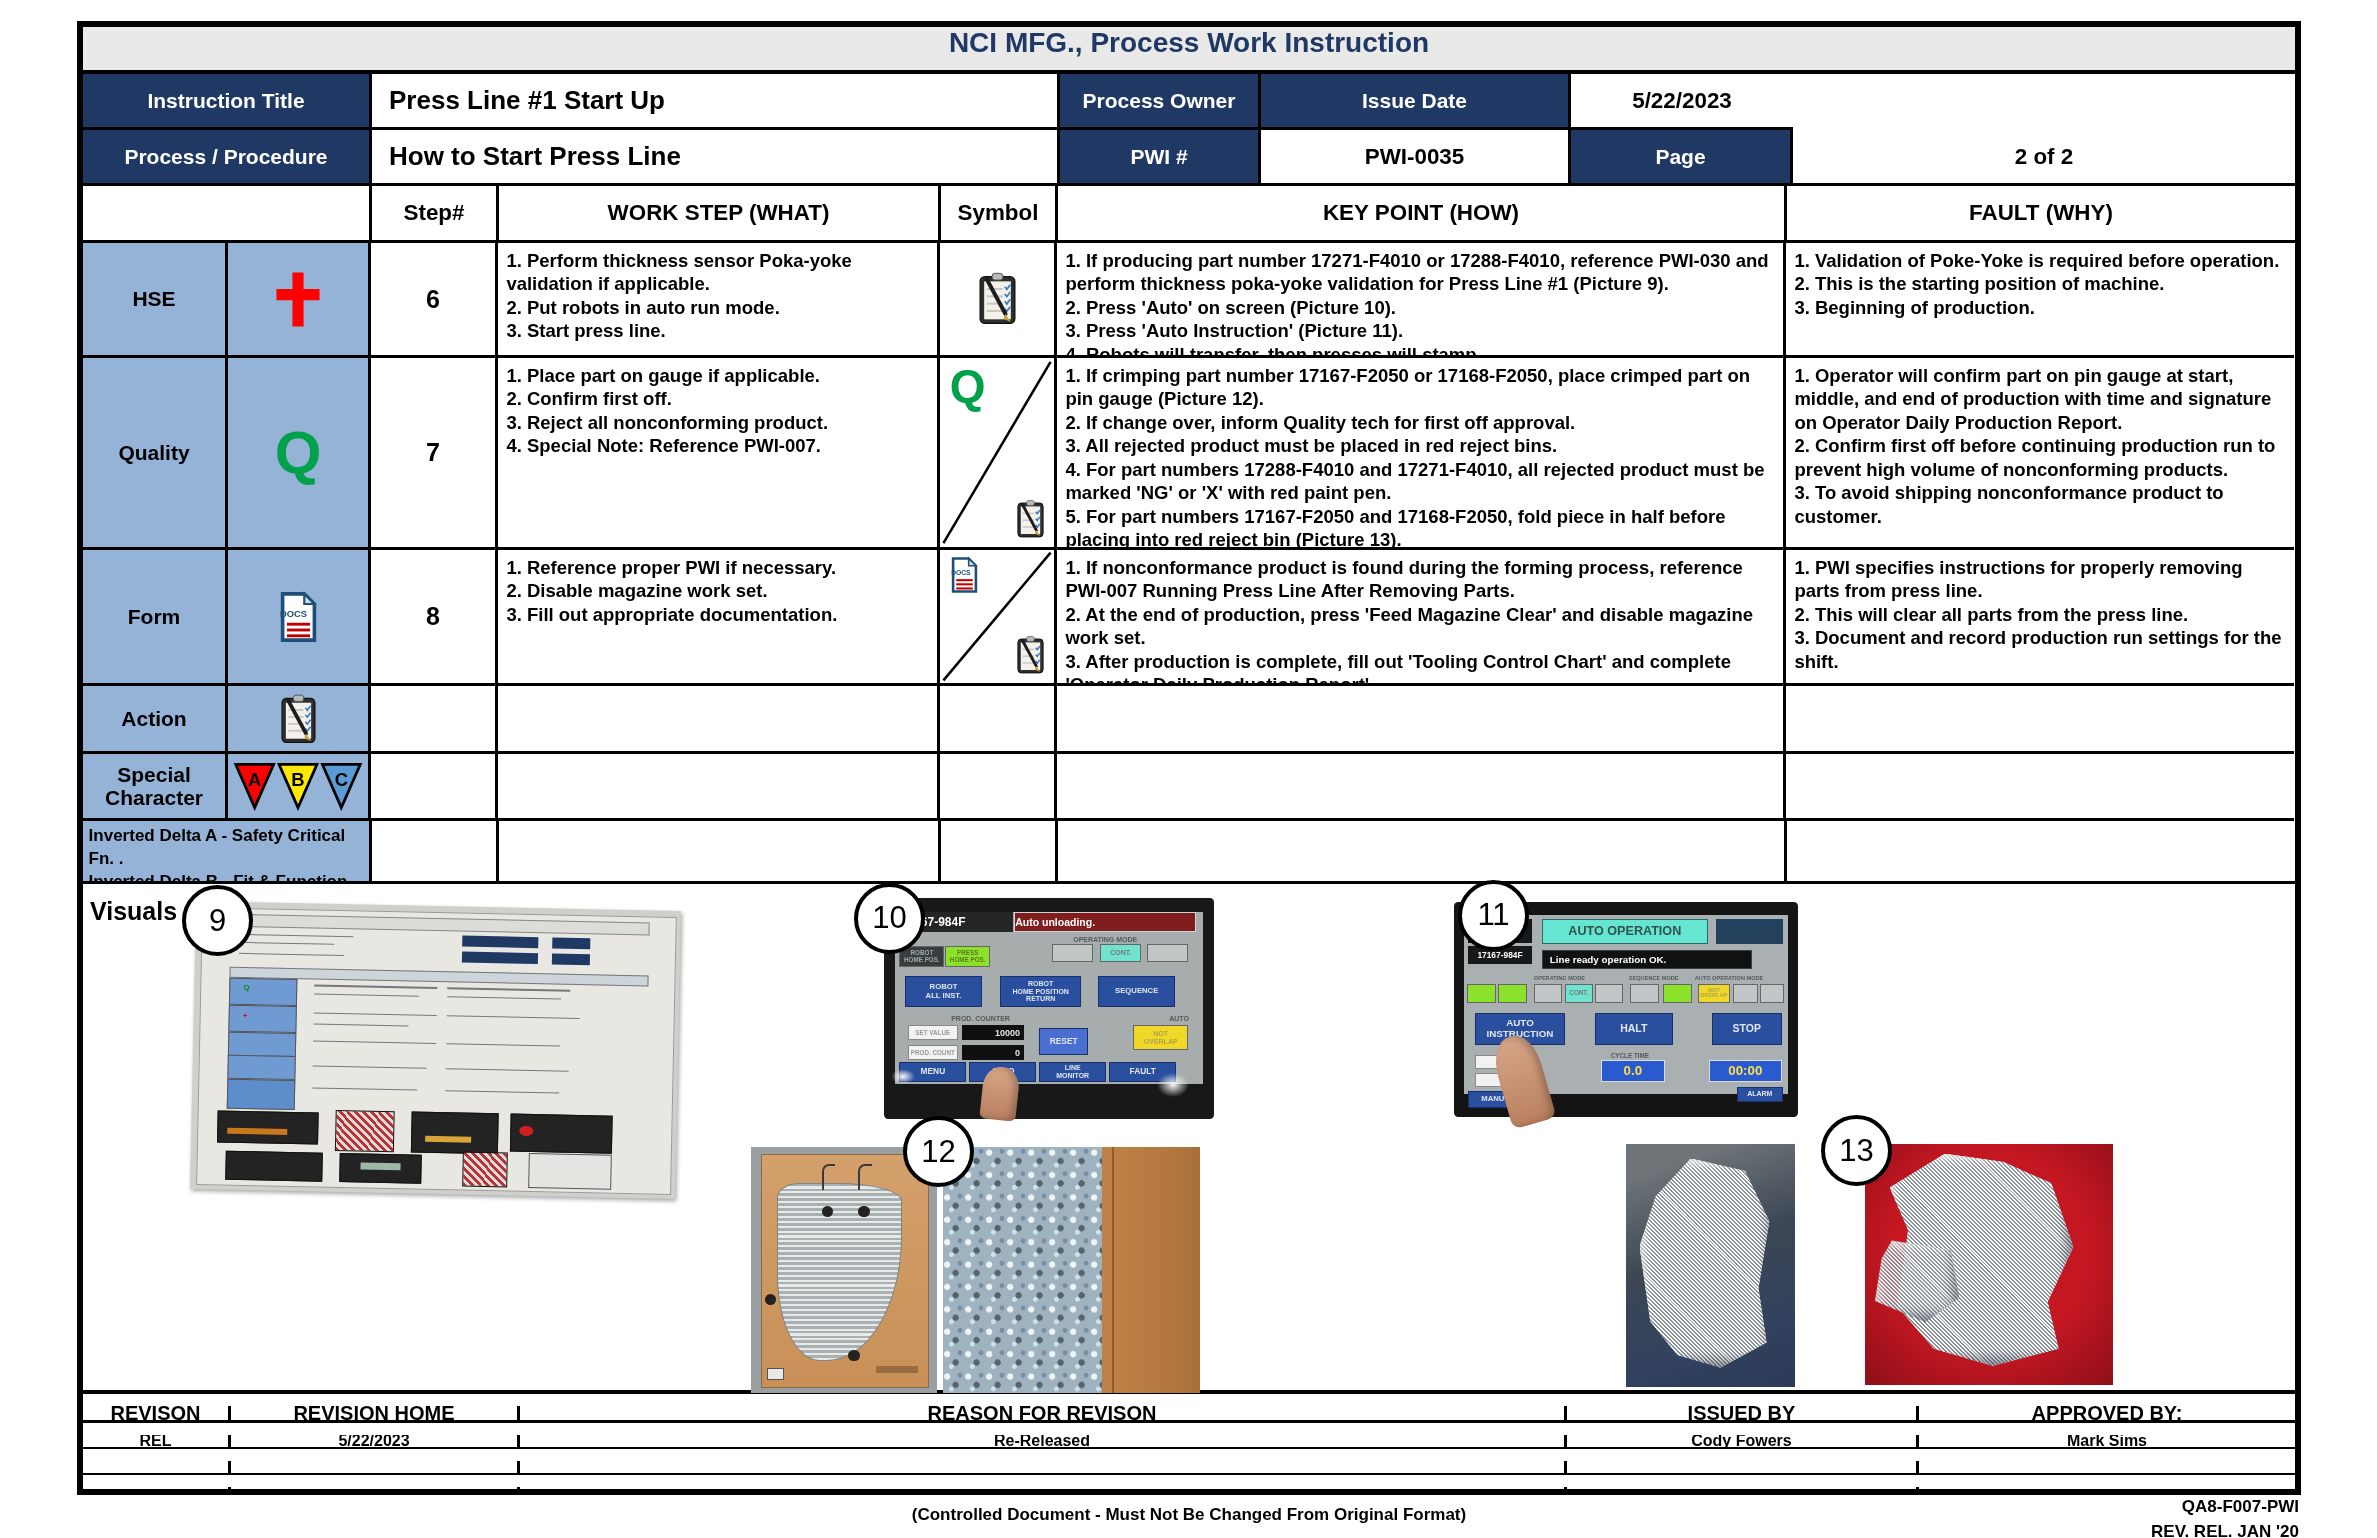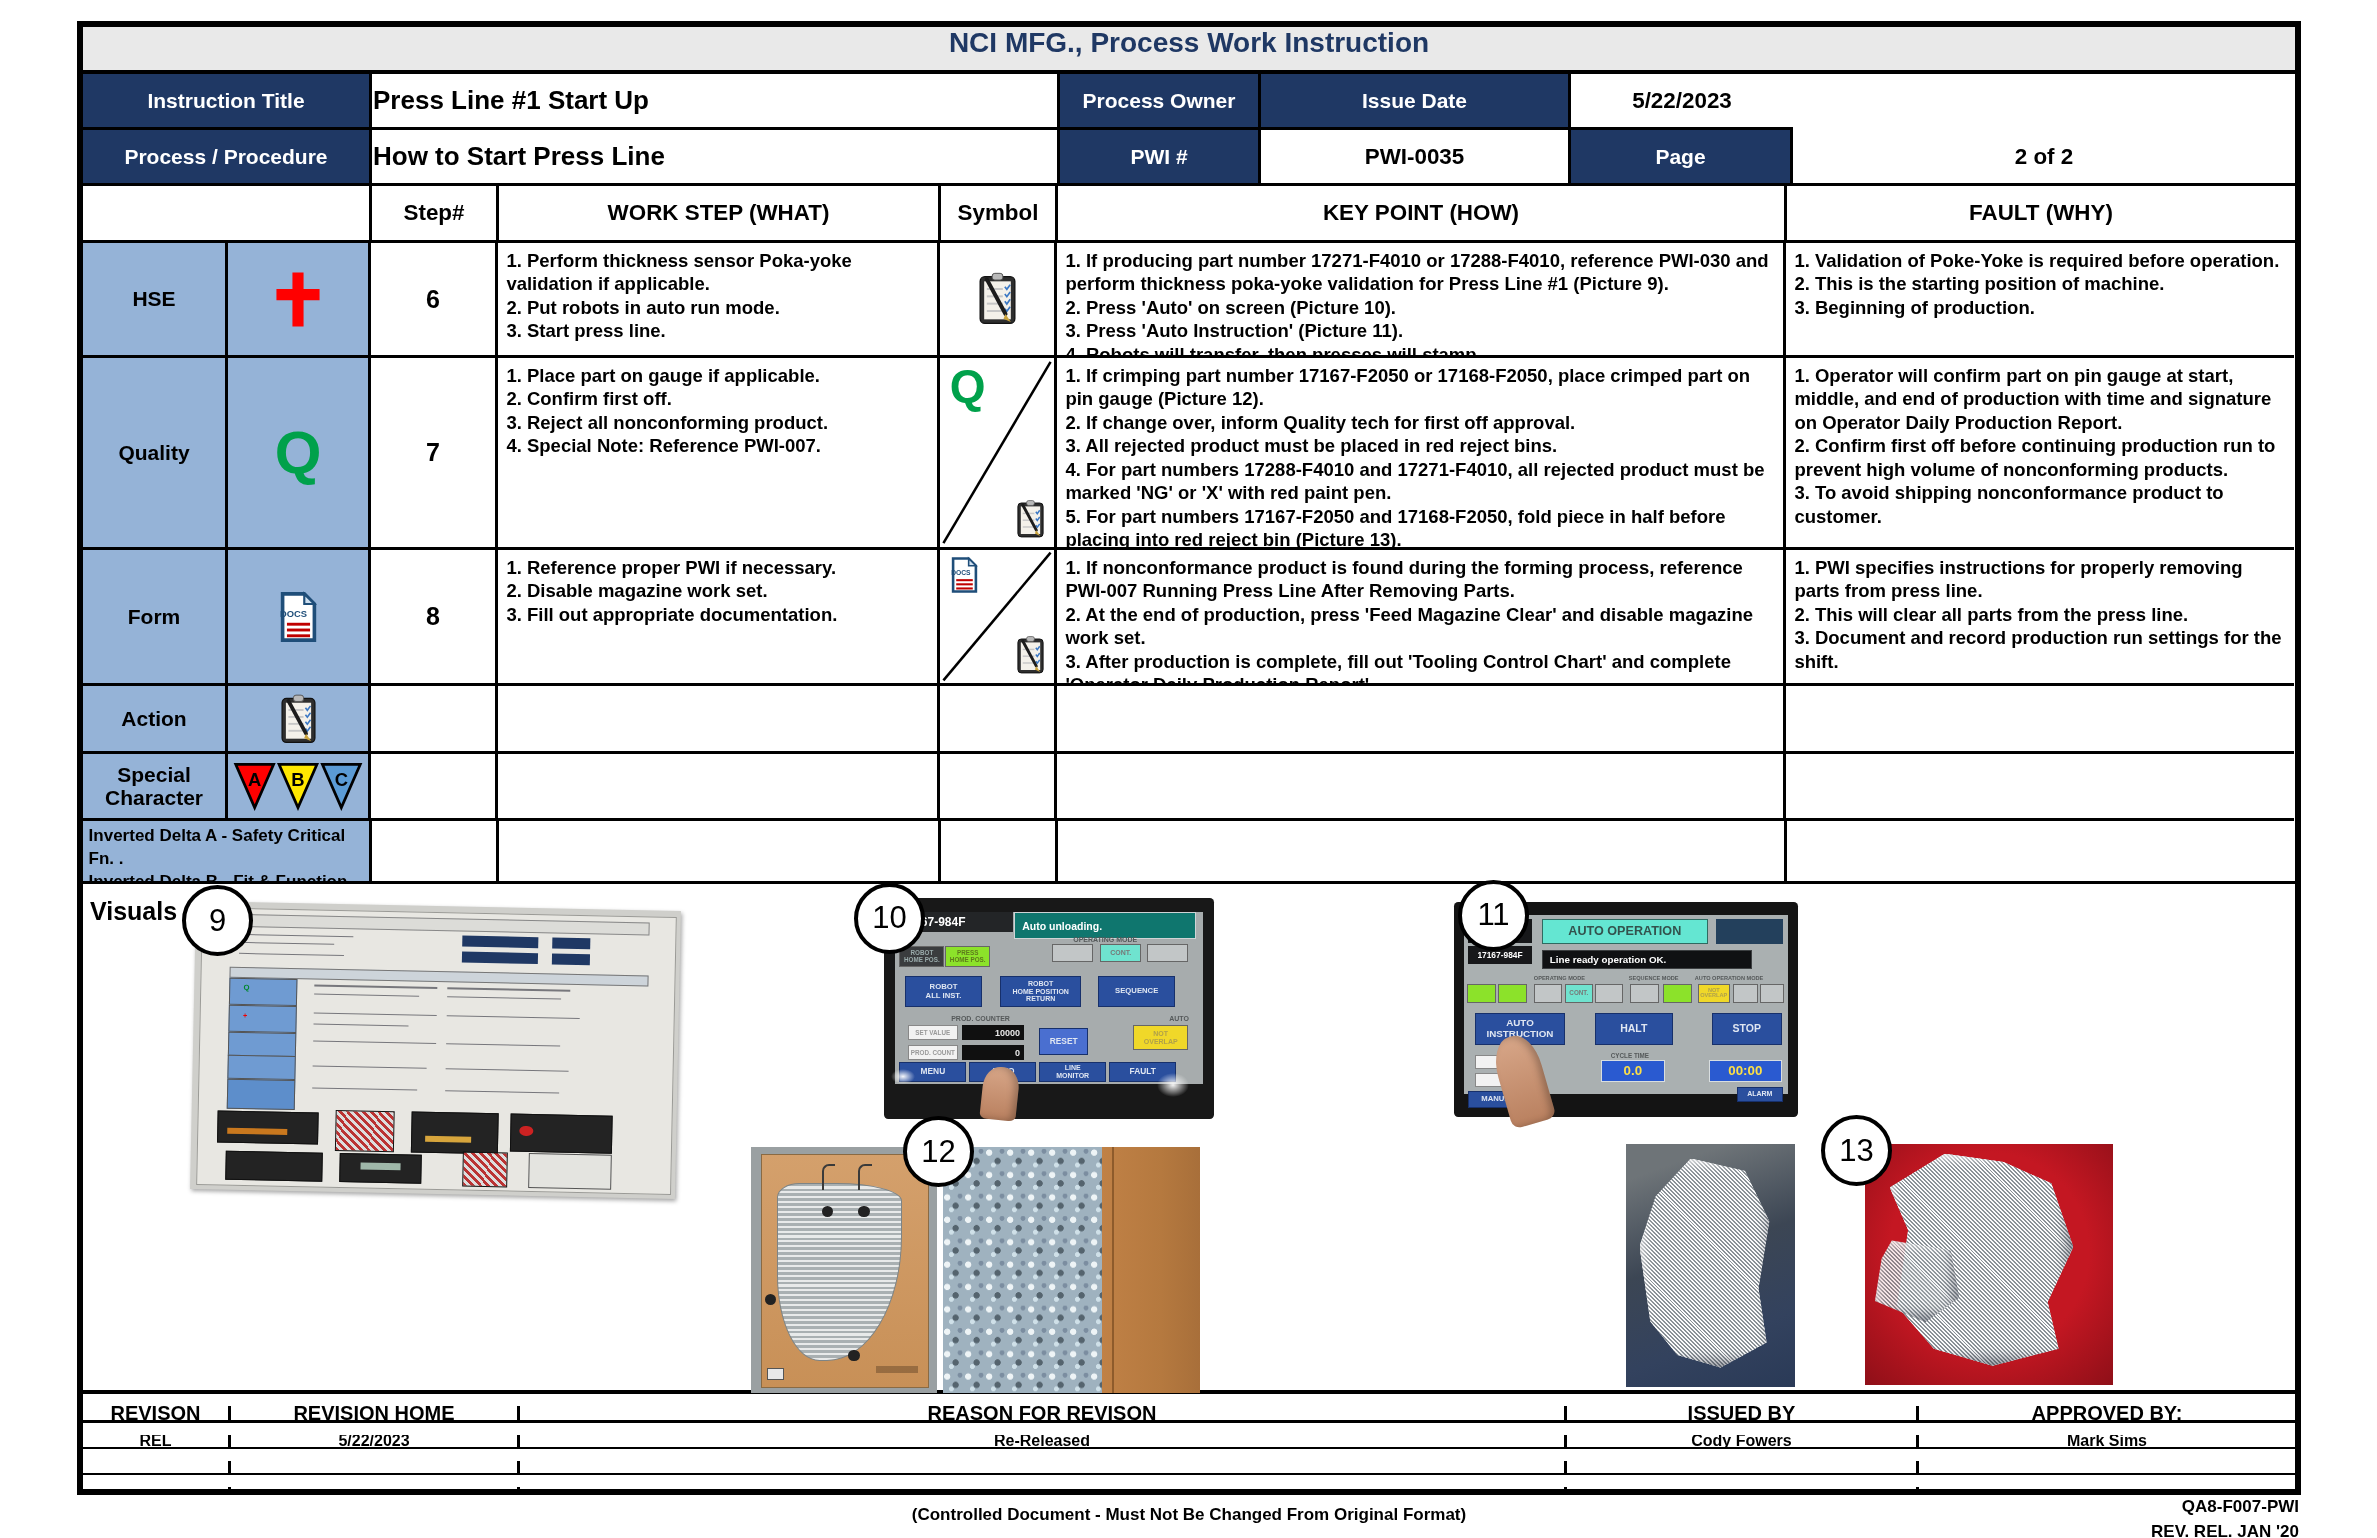--- a/index.html
+++ b/index.html
@@ -17,21 +17,21 @@
 
   .title-bar{height:43px;background:#e9e9e9;border-bottom:4.2px solid #000;
              display:flex;align-items:flex-start;justify-content:center;}
   .title-bar span{font-size:28px;font-weight:bold;color:#1f3864;}
 
   .info{grid-template-columns:289px 688px 201px 310px 222px 502px;height:56px;}
   .navy{background:#1f3864;color:#fff;display:flex;align-items:center;justify-content:center;
         font-weight:bold;font-size:21px;text-align:center;}
   .val{background:#fff;display:flex;align-items:center;font-weight:bold;font-size:22.4px;}
   .val.center{justify-content:center;}
-  .val.big{font-size:26px;padding-left:1px;}
+  .val.big{font-size:26px;padding-left:17px;}
 
   .colhead{grid-template-columns:289px 127px 442px 117px 729px 508px;height:57px;}
   .colhead .cell{display:flex;align-items:center;justify-content:center;
                  font-weight:bold;font-size:22.4px;background:#fff;}
 
   .body-row{grid-template-columns:145px 143px 127px 442px 117px 729px 508px;}
   .r-hse{height:115px;} .r-q{height:192px;} .r-form{height:136px;}
   .r-act{height:68px;} .r-spec{height:67px;} .r-leg{height:63px;}
 
   .side{background:#95b3d7;display:flex;align-items:center;justify-content:center;
@@ -415,21 +415,21 @@
               <div class="p9th-detail" style="left:25%;top:30%;width:50%;height:25%;background:#9fb7a9;"></div>
             </div>
           <div class="p9thumb" style="left:56%;top:86%;width:9%;height:12%;background:repeating-linear-gradient(45deg,#b33 0 2.8px,#ddd 2.8px 5.6px);"></div>
           <div class="p9thumb" style="left:70%;top:86%;width:17%;height:12%;background:#e4e4e0;border:0.7px solid #555;"></div>
         </div>
       </div>
 
       <div class="panel" style="left:801px;top:14px;width:330px;height:221px;">
         <div class="screen" style="left:11.2px;top:14px;width:308px;height:172px;">
           <div class="pscr-strip" style="left:0;top:0;width:112px;height:19.6px;font-size:12px;padding-left:5.6px;background:#232527;">17167-984F</div>
-          <div class="pscr-strip" style="left:119px;top:0;width:182px;height:27px;font-size:10.5px;padding-left:7px;background:#0f766e;border:1.4px solid #cfd4d6;box-sizing:border-box;">Auto unloading.</div>
+          <div class="pscr-strip" style="left:119px;top:0;width:182px;height:20px;font-size:10.5px;background:#7f1d1d;border:1.4px solid #cfd4d6;box-sizing:border-box;">Auto unloading.</div>
           <div class="tinylbl" style="left:178px;top:24px;font-size:7px;">OPERATING MODE</div>
           <div class="chip dark" style="left:4.2px;top:34px;width:45px;height:21px;font-size:6.3px;white-space:pre-line;">ROBOT
 HOME POS.</div>
           <div class="chip green" style="left:50px;top:34px;width:45px;height:21px;font-size:6.3px;white-space:pre-line;">PRESS
 HOME POS.</div>
           <div class="chip gray" style="left:157px;top:32px;width:41px;height:18px;font-size:7px;"></div>
           <div class="chip teal" style="left:205px;top:32px;width:41px;height:18px;font-size:7px;">CONT.</div>
           <div class="chip gray" style="left:252px;top:32px;width:41px;height:18px;font-size:7px;"></div>
           <div class="btn-navy" style="left:9.8px;top:64px;width:77px;height:31px;font-size:7.7px;white-space:pre-line;">ROBOT
 ALL INST.</div>

